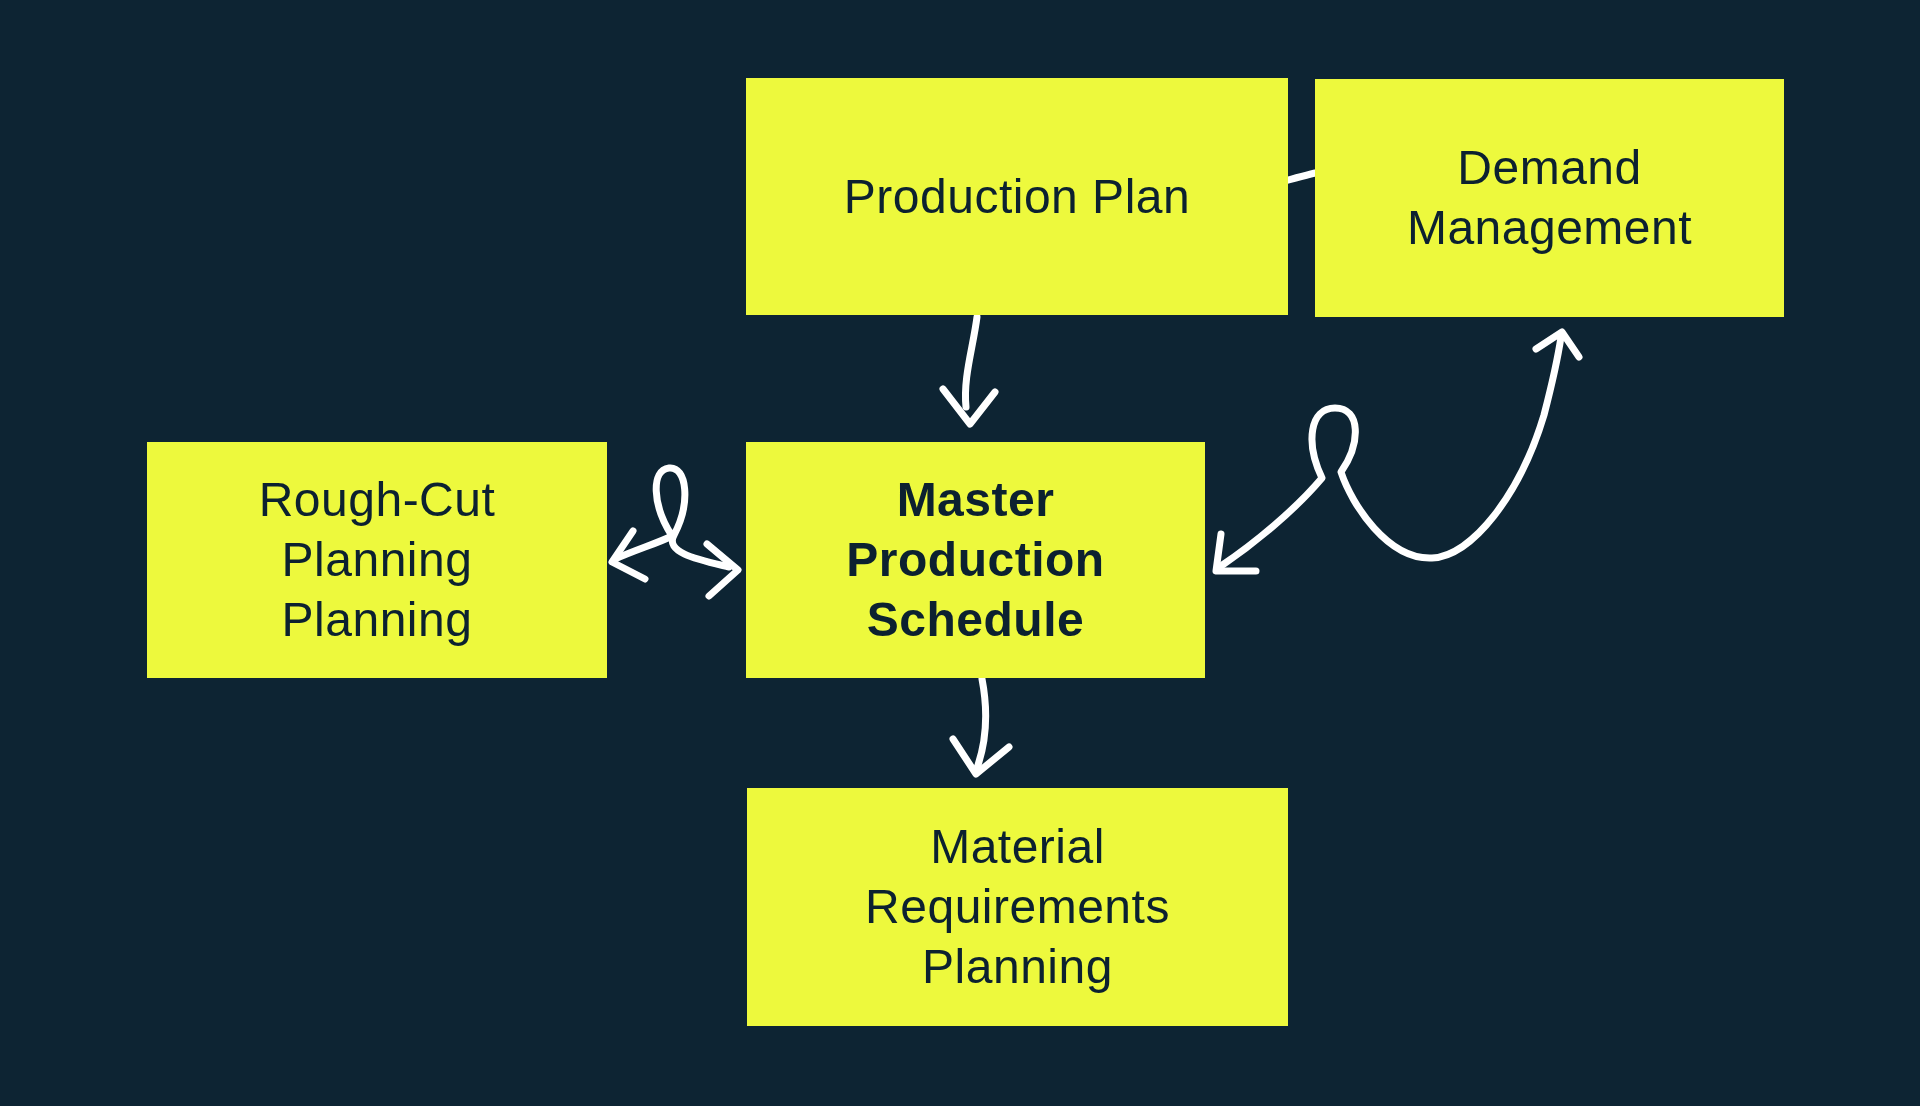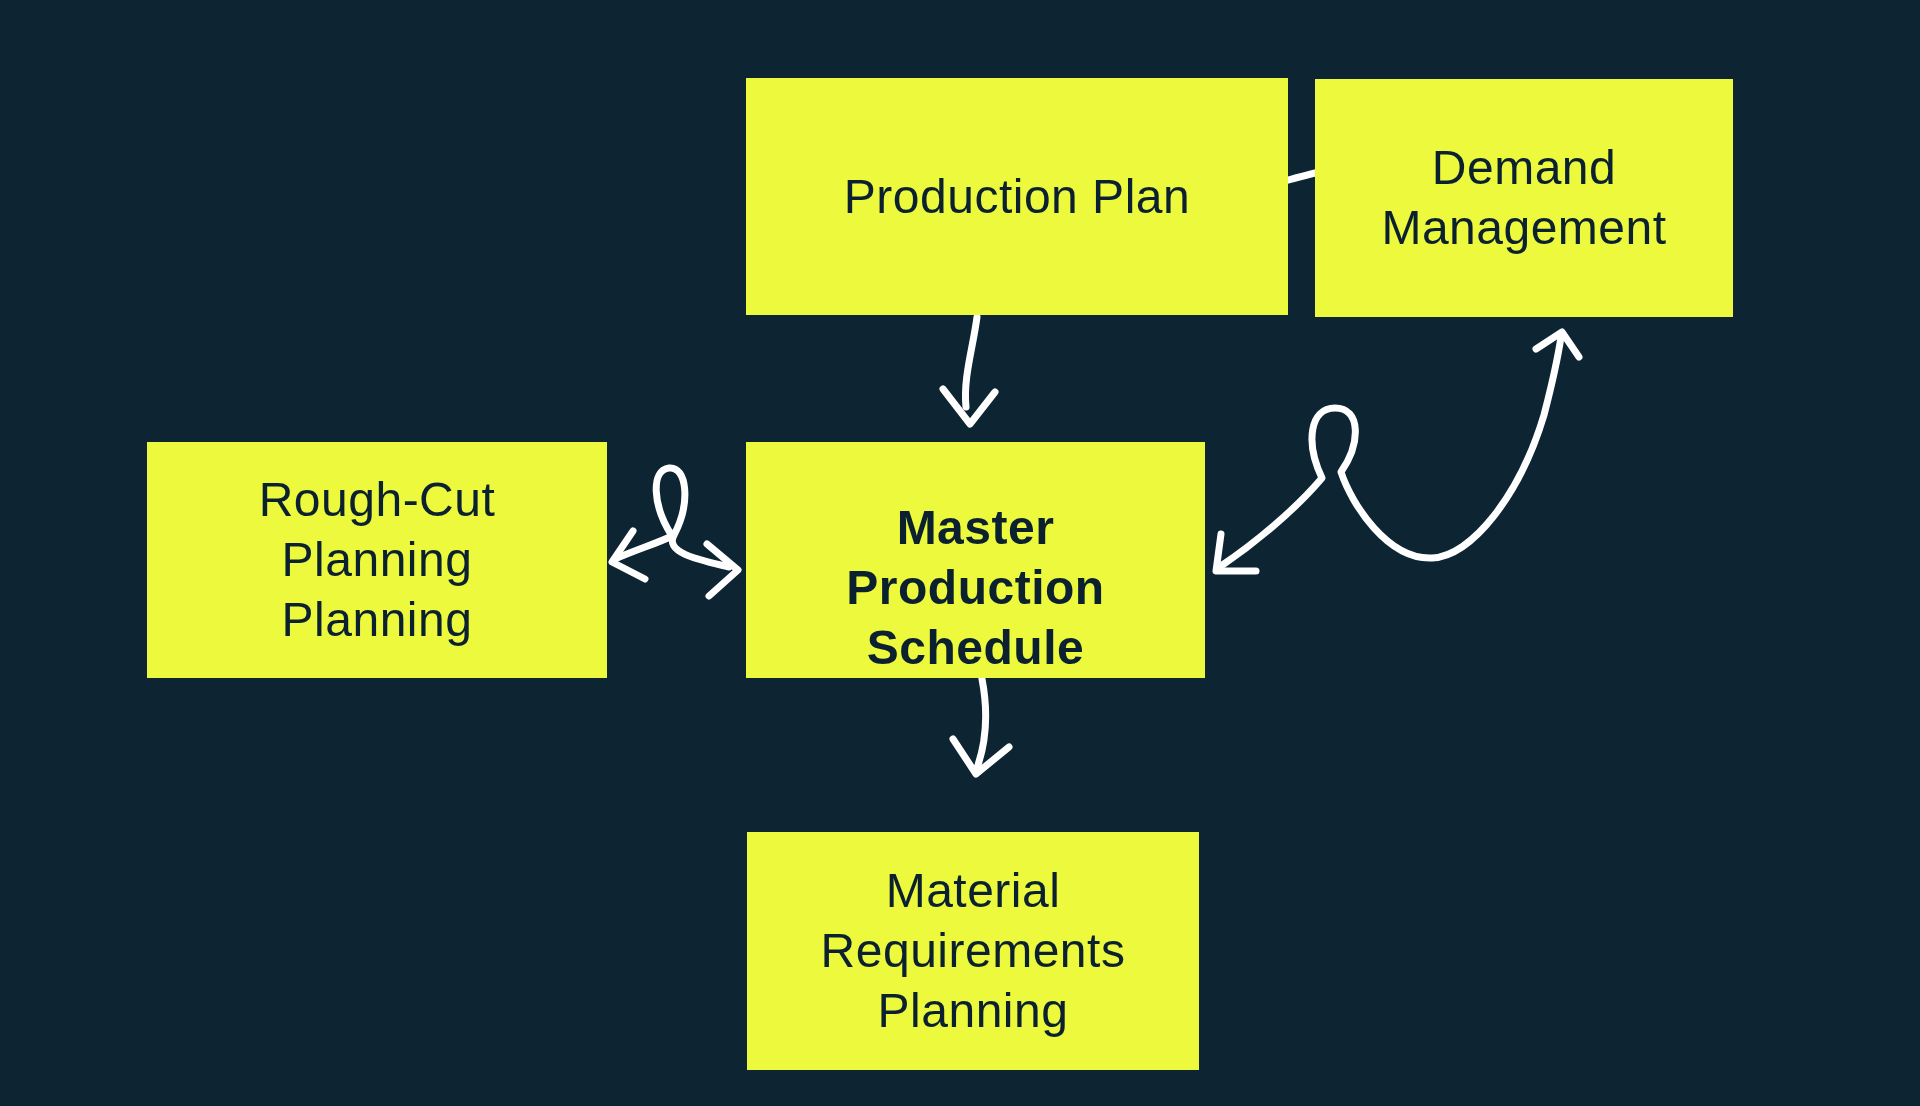--- a/index.html
+++ b/index.html
@@ -33,24 +33,24 @@
     justify-content: center;
     text-align: center;
     font-size: 48px;
     line-height: 60px;
     letter-spacing: 0.5px;
   }
   .node span { display: block; }
   .node.bold { font-weight: 700; }
 
   .node-production-plan   { left: 746px;  top: 78px;  width: 542px; height: 237px; }
-  .node-demand-management { left: 1315px; top: 79px;  width: 418px; height: 238px; }
+  .node-demand-management { left: 1315px; top: 79px;  width: 469px; height: 238px; }
   .node-rough-cut         { left: 147px;  top: 442px; width: 460px; height: 236px; align-items: center; }
-  .node-mps               { left: 746px;  top: 442px; width: 459px; height: 236px; justify-content: flex-end; }
-  .node-mrp               { left: 747px;  top: 788px; width: 452px; height: 238px; margin-top: 44px; }
+  .node-mps               { left: 746px;  top: 442px; width: 459px; height: 236px; }
+  .node-mrp               { left: 747px;  top: 788px; width: 541px; height: 238px; }
 
   svg.edges {
     position: absolute;
     left: 0; top: 0;
     width: 1920px; height: 1106px;
     pointer-events: none;
   }
   svg.edges path {
     fill: none;
     stroke: var(--arrow);

